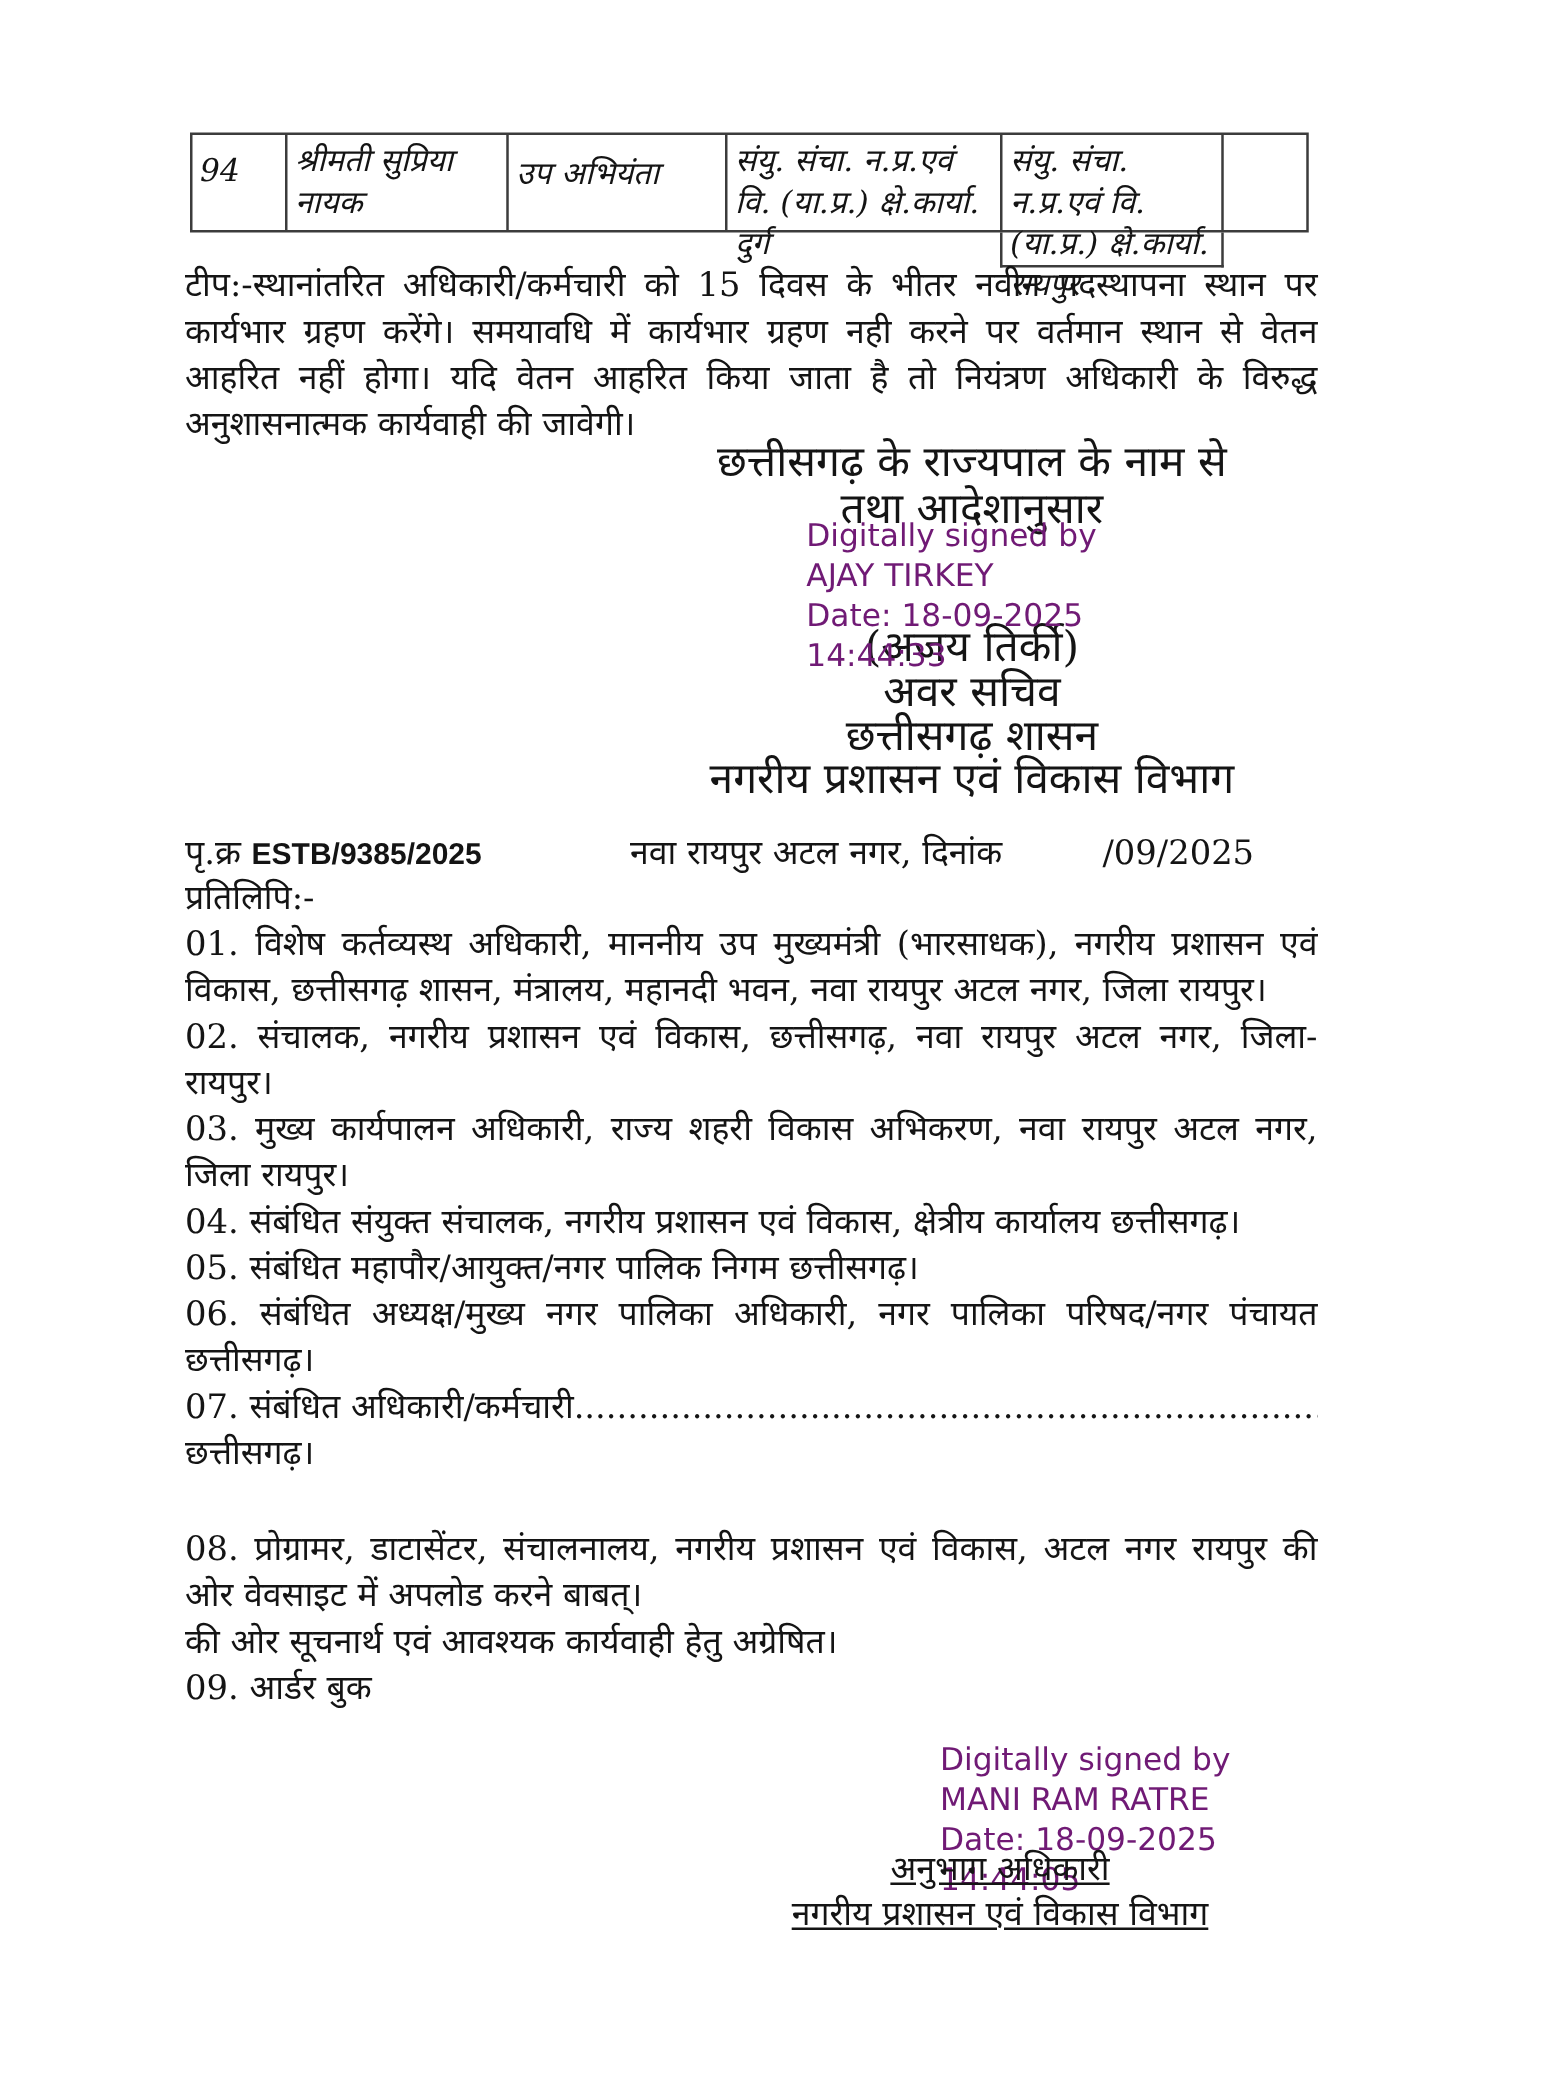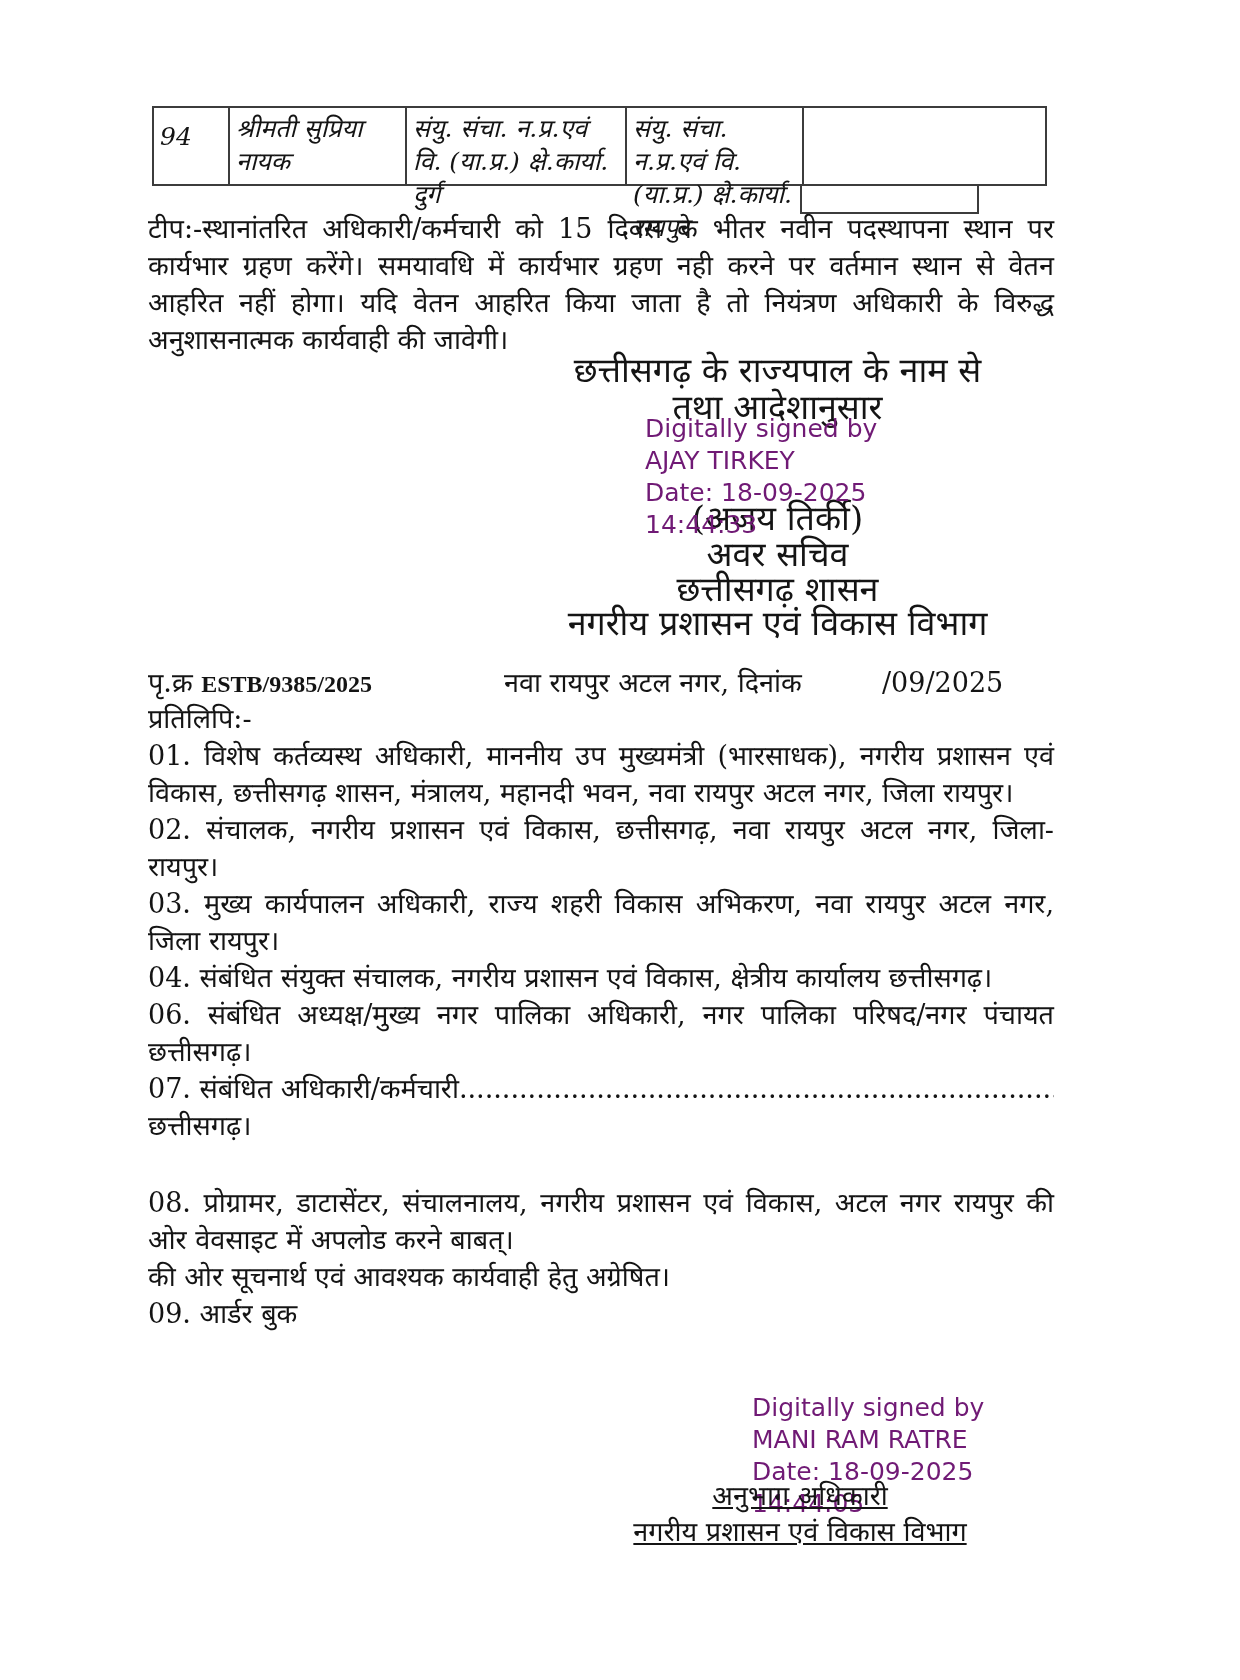--- a/index.html
+++ b/index.html
@@ -49,21 +49,21 @@
   .dsig {
     position:absolute; font-family:"DejaVu Sans","Liberation Sans",sans-serif;
     font-size:25px; line-height:32px; color:#701a75; text-align:left;
   }
   .dsig1 { left:645px; top:413px; }
   .dsig2 { left:752px; top:1392px; }
 
   
   .refline { position:absolute; left:148px; top:664px; width:906px; height:38px; font-size:27px; line-height:37px; }
   .ref-num { position:absolute; left:0; top:0; }
-  .ref-num .bold-sans { font-family:Liberation Serif, serif; font-size:24px; font-weight:bold; }
+  .ref-num .bold-sans { font-family:Liberation Sans, sans-serif; font-size:24px; font-weight:bold; }
   .ref-place { position:absolute; left:356px; top:0; }
   .ref-date { position:absolute; left:734px; top:0; }
 
   
   .copies { position:absolute; left:148px; top:700px; width:906px; font-size:27px; line-height:37px; }
   .copies p { text-align:justify; }
   .copies .gap { height:40px; }
   .dotline { white-space:nowrap; overflow:hidden; width:100%; }
 
   
@@ -74,20 +74,21 @@
   .fl2 { top:36px; }
 </style>
 </head>
 <body>
 
 <div class="page">
 
   <div class="xtable">
     <div class="xcell c0">94</div>
     <div class="xcell c1">श्रीमती सुप्रिया नायक</div>
+    <div class="xcell c2">उप अभियंता</div>
     <div class="xcell c3">संयु. संचा. न.प्र.एवं वि. (या.प्र.) क्षे.कार्या. दुर्ग</div>
     <div class="xcell c4">संयु. संचा. न.प्र.एवं वि.(या.प्र.) क्षे.कार्या. रायपुर</div>
     <div class="xcell c5"></div>
   </div>
   <div class="cell4-ext"></div>
 
   <div class="note">टीप:-स्थानांतरित अधिकारी/कर्मचारी को 15 दिवस के भीतर नवीन पदस्थापना स्थान पर कार्यभार ग्रहण करेंगे। समयावधि में कार्यभार ग्रहण नही करने पर वर्तमान स्थान से वेतन आहरित नहीं होगा। यदि वेतन आहरित किया जाता है तो नियंत्रण अधिकारी के विरुद्ध अनुशासनात्मक कार्यवाही की जावेगी।</div>
 
   <div class="authority">
     <div class="al al1">छत्तीसगढ़ के राज्यपाल के नाम से</div>
@@ -113,20 +114,21 @@
     <span class="ref-place">नवा रायपुर अटल नगर, दिनांक</span>
     <span class="ref-date">/09/2025</span>
   </div>
 
   <div class="copies">
     <p class="head">प्रतिलिपि:-</p>
     <p>01. विशेष कर्तव्यस्थ अधिकारी, माननीय उप मुख्यमंत्री (भारसाधक), नगरीय प्रशासन एवं विकास, छत्तीसगढ़ शासन, मंत्रालय, महानदी भवन, नवा रायपुर अटल नगर, जिला रायपुर।</p>
     <p>02. संचालक, नगरीय प्रशासन एवं विकास, छत्तीसगढ़, नवा रायपुर अटल नगर, जिला- रायपुर।</p>
     <p>03. मुख्य कार्यपालन अधिकारी, राज्य शहरी विकास अभिकरण, नवा रायपुर अटल नगर, जिला रायपुर।</p>
     <p>04. संबंधित संयुक्त संचालक, नगरीय प्रशासन एवं विकास, क्षेत्रीय कार्यालय छत्तीसगढ़।</p>
+    <p>05. संबंधित महापौर/आयुक्त/नगर पालिक निगम छत्तीसगढ़।</p>
     <p>06. संबंधित अध्यक्ष/मुख्य नगर पालिका अधिकारी, नगर पालिका परिषद/नगर पंचायत छत्तीसगढ़।</p>
     <p class="dotline"><span>07. संबंधित अधिकारी/कर्मचारी</span><span>................................................................................................................................................................</span></p>
     <p>छत्तीसगढ़।</p>
     <div class="gap"></div>
     <p>08. प्रोग्रामर, डाटासेंटर, संचालनालय, नगरीय प्रशासन एवं विकास, अटल नगर रायपुर की ओर वेवसाइट में अपलोड करने बाबत्।</p>
     <p>की ओर सूचनार्थ एवं आवश्यक कार्यवाही हेतु अग्रेषित।</p>
     <p>09. आर्डर बुक</p>
   </div>
 
   <div class="dsig dsig2">

